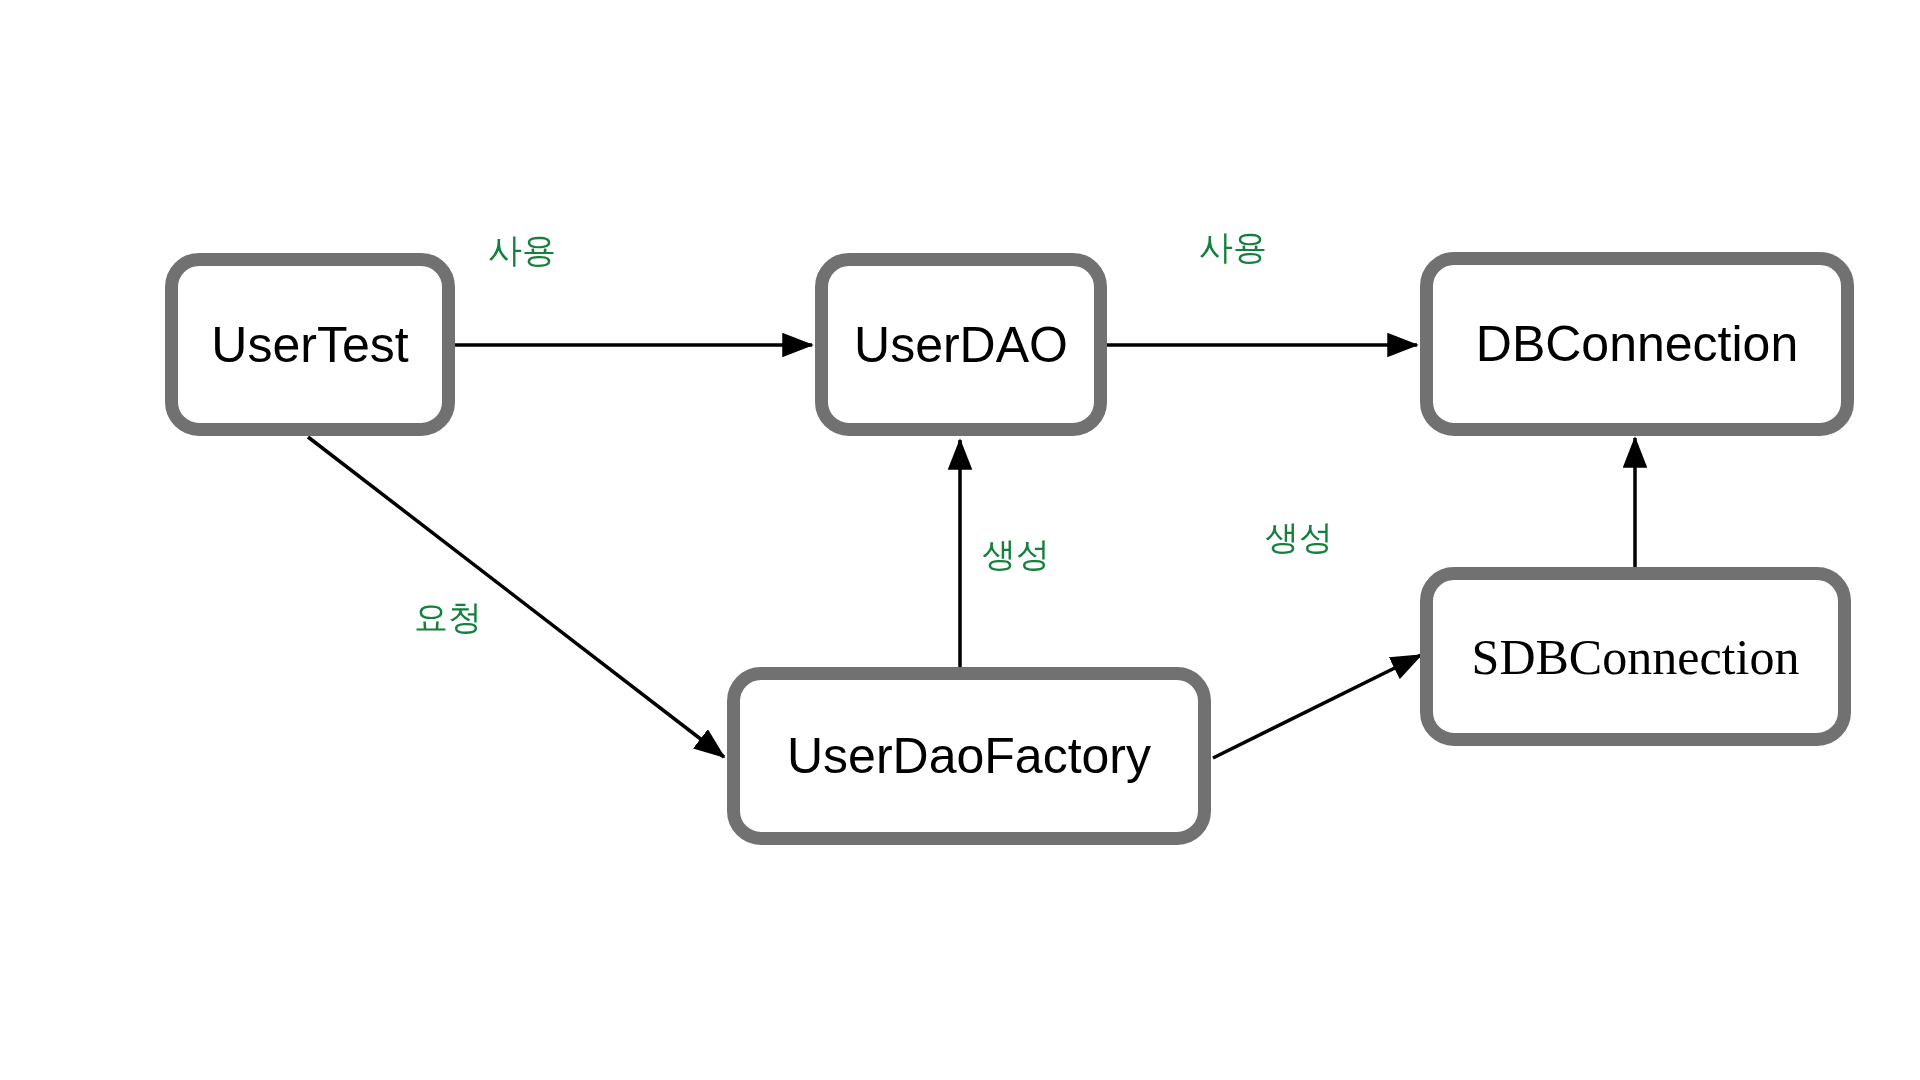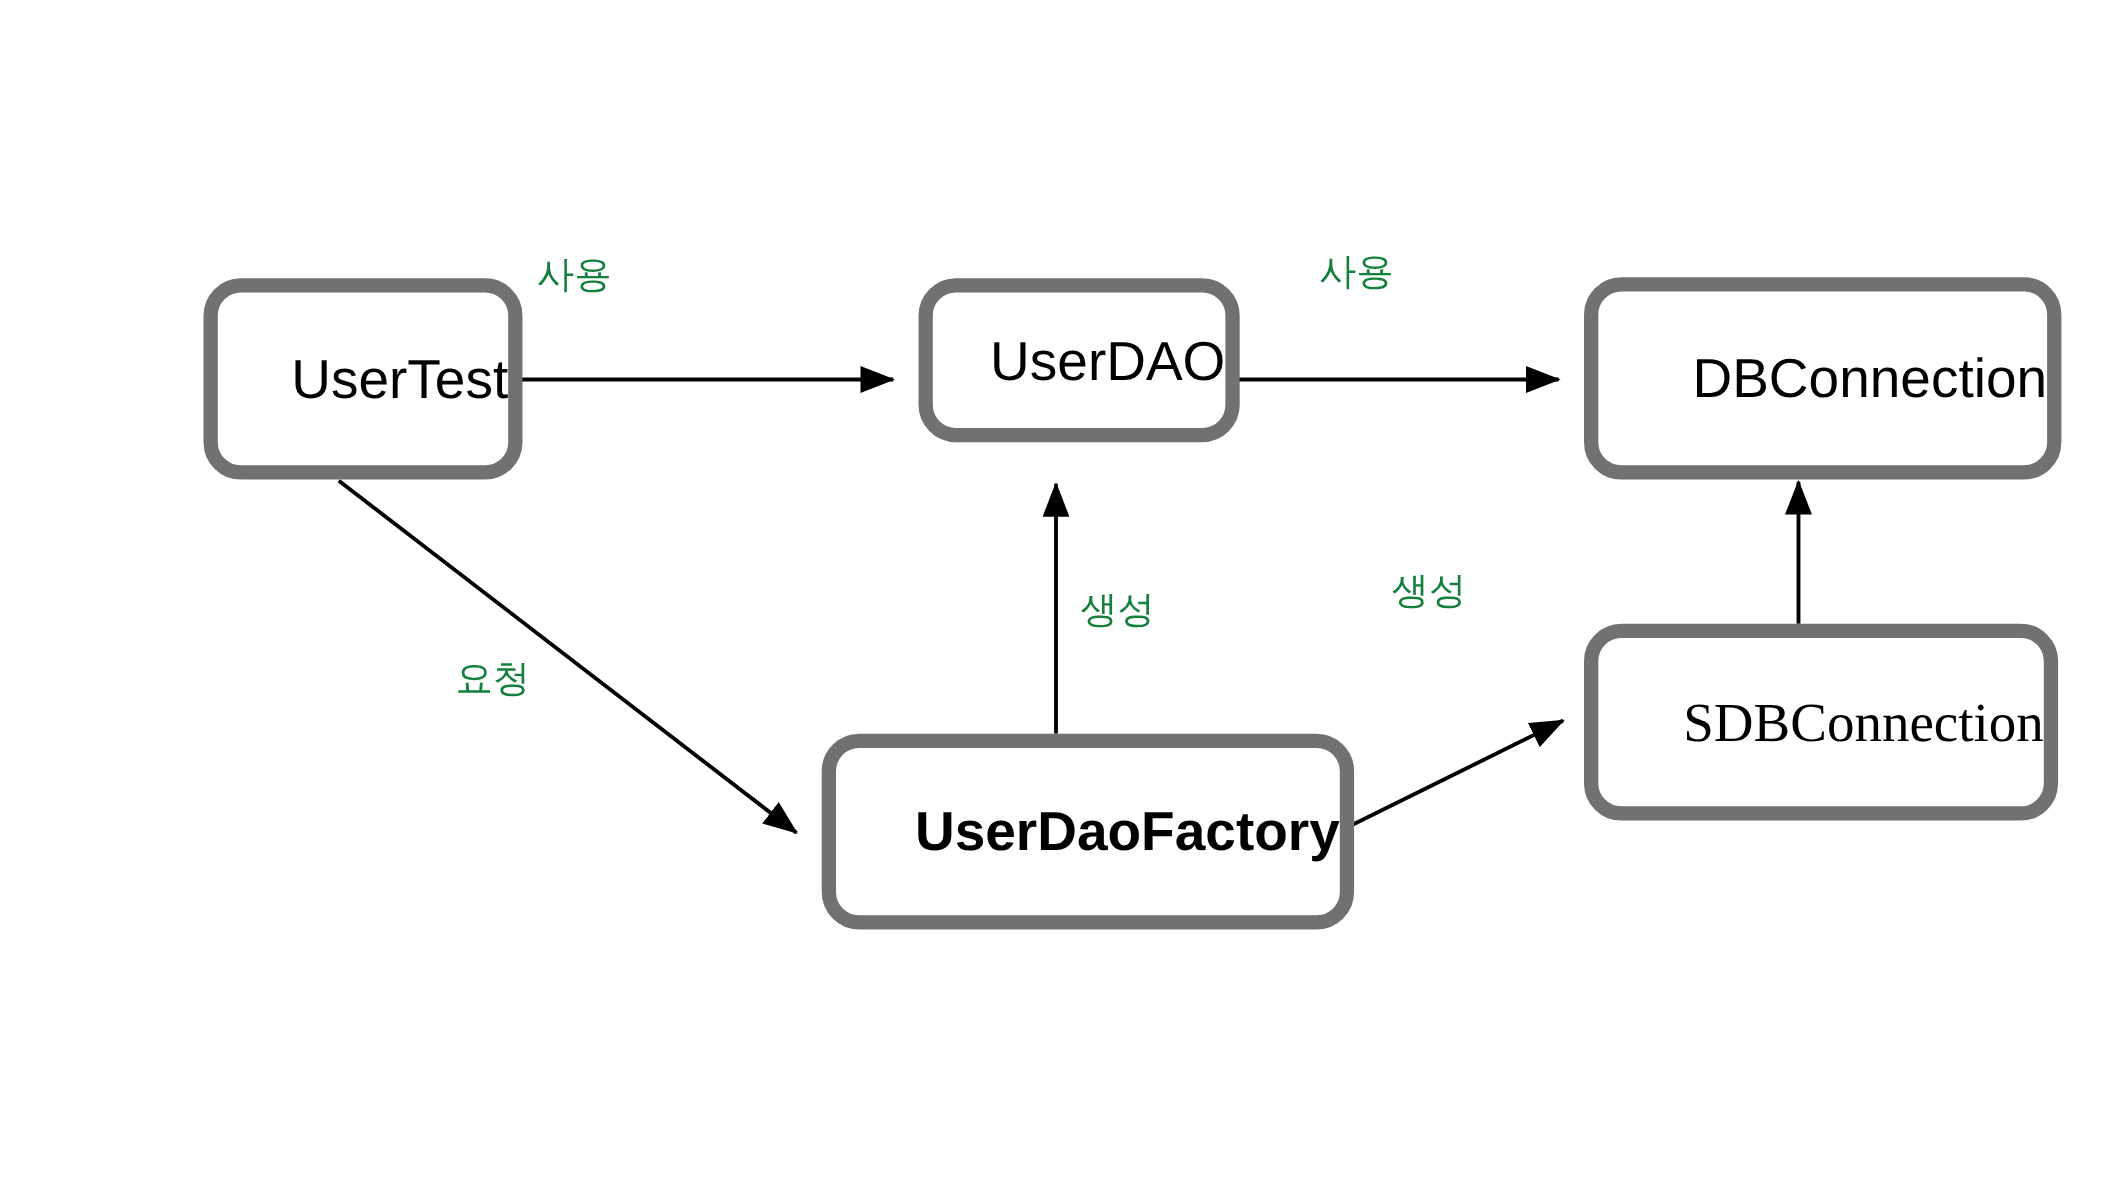--- a/index.html
+++ b/index.html
@@ -27,45 +27,44 @@
   .node {
     position: absolute;
     box-sizing: border-box;
     background: #ffffff;
     border-style: solid;
     border-color: #717171;
     border-width: 13px;
     border-radius: 34px;
     display: flex;
     align-items: center;
-    justify-content: flex-end;
+    justify-content: center;
     z-index: 3;
-    margin-left: 20px;
   }
   .node-label {
     color: #000000;
     font-size: 50px;
     line-height: 1;
     white-space: nowrap;
     letter-spacing: 0px;
   }
   .edge-label {
     position: absolute;
     color: #15803d;
     font-size: 34px;
     line-height: 1;
     white-space: nowrap;
     background: transparent;
     z-index: 4;
   }
   
   #node-usertest        { left: 165px;  top: 253px; width: 290px; height: 183px; }
-  #node-userdao         { left: 815px;  top: 253px; width: 292px; height: 149px; }
+  #node-userdao         { left: 815px;  top: 253px; width: 292px; height: 183px; }
   #node-dbconnection    { left: 1420px; top: 252px; width: 434px; height: 184px; }
-  #node-userdaofactory  { left: 727px;  top: 667px; width: 484px; height: 178px; font-weight: bold; }
+  #node-userdaofactory  { left: 727px;  top: 667px; width: 484px; height: 178px; }
   #node-sdbconnection   { left: 1420px; top: 567px; width: 431px; height: 179px; font-family: Liberation Serif, serif; }
   
   #label-use-1    { left: 488px;  top: 233px; }
   #label-use-2    { left: 1199px; top: 230px; }
   #label-request  { left: 414px;  top: 600px; }
   #label-create-1 { left: 982px;  top: 537px; }
   #label-create-2 { left: 1265px; top: 520px; }
 </style>
 </head>
 <body>

